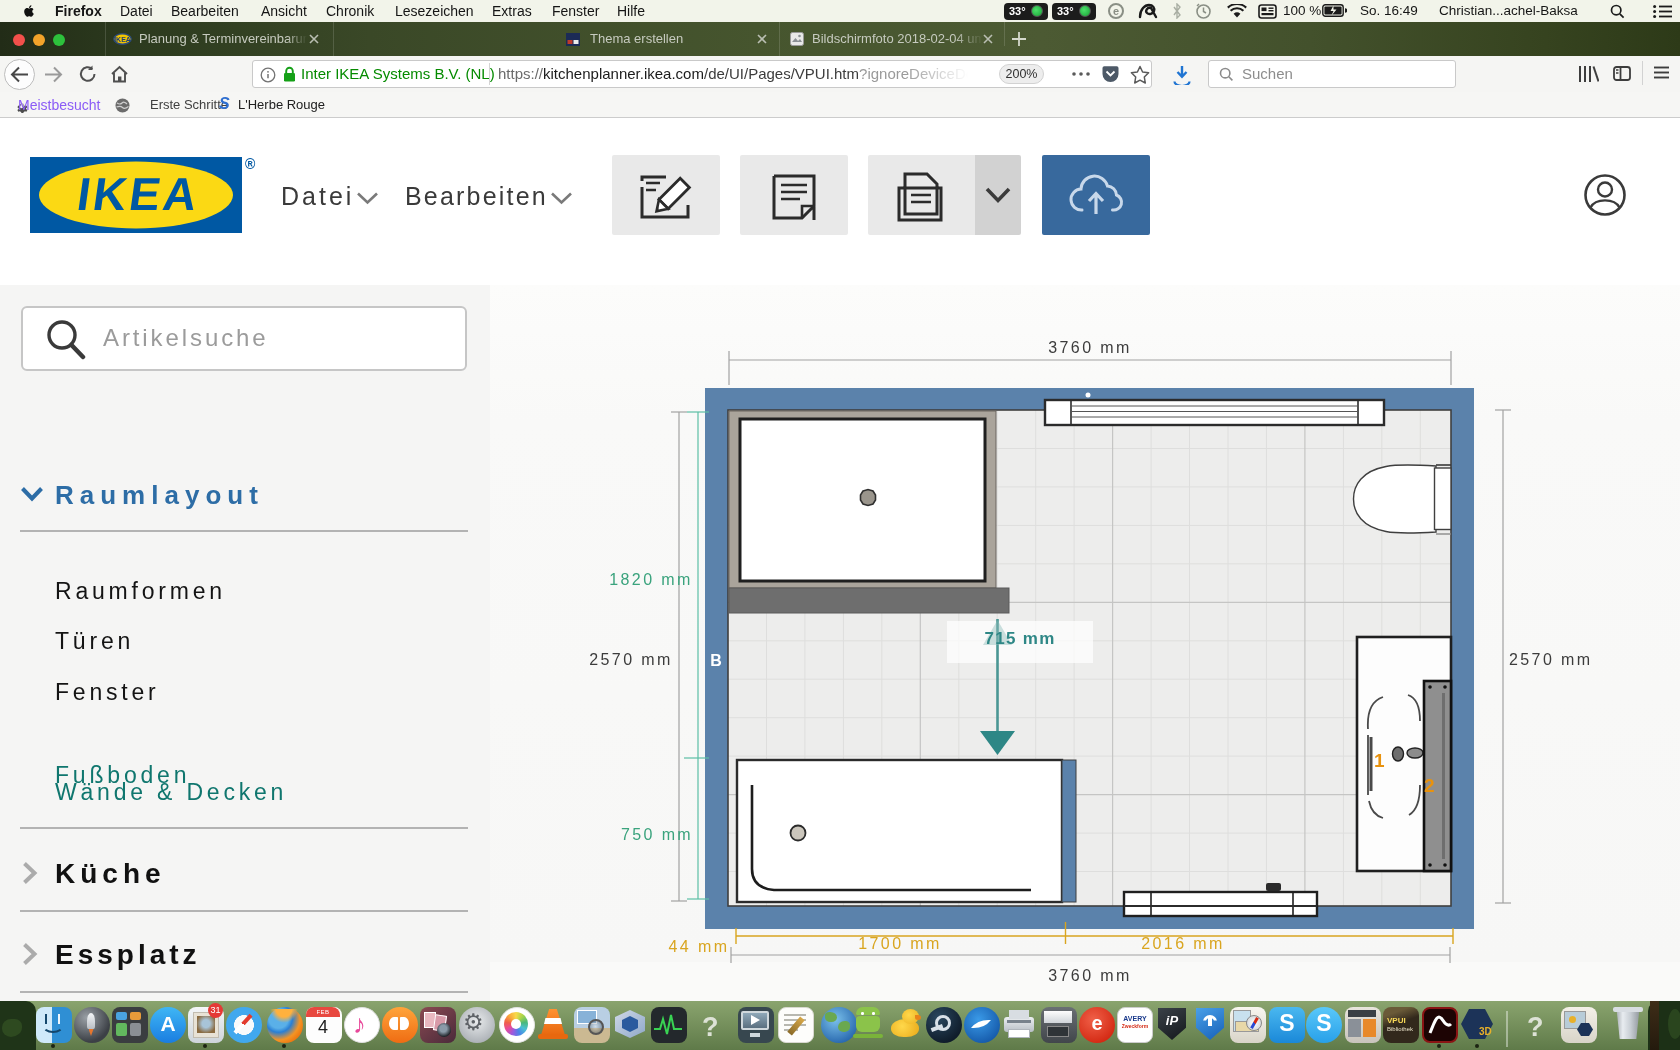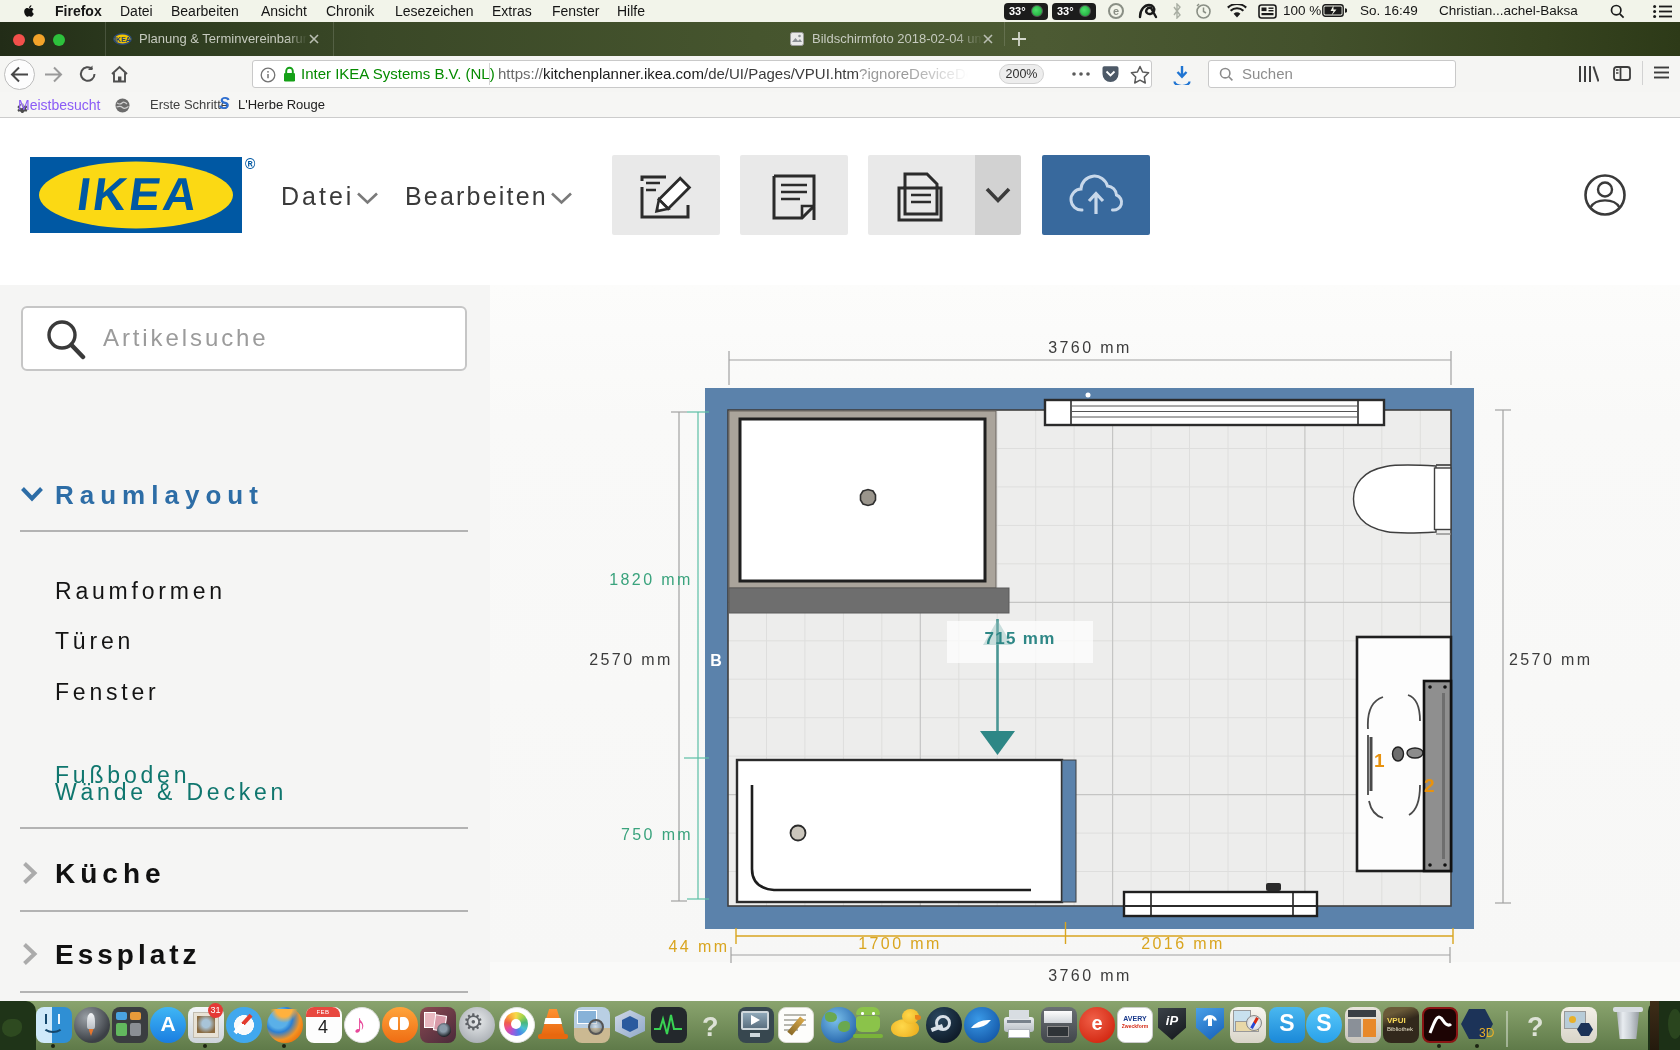--- a/index.html
+++ b/index.html
@@ -93,20 +93,31 @@
         <ellipse cx="9.5" cy="6" rx="8.7" ry="5.2" fill="#f1c400" stroke="#2a4a7a" stroke-width="1.4"></ellipse>
         <text x="9.5" y="8.6" font-size="7" font-weight="bold" fill="#1c3e78" text-anchor="middle" font-family="Liberation Sans,sans-serif">IKEA</text>
       </svg>
  <span class="a" style="left:33px;top:9px;font-size:13px;color:#c6cabf;white-space:nowrap;width:168px;overflow:hidden;-webkit-mask-image:linear-gradient(90deg,#000 88%,transparent 100%);mask-image:linear-gradient(90deg,#000 88%,transparent 100%)">Planung &amp; Terminvereinbarung</span>
  <svg class="a" style="left:202px;top:11px" width="12" height="12" viewBox="0 0 12 12">
         <path d="M2 2 L10 10 M10 2 L2 10" stroke="#b9beb2" stroke-width="1.6"></path>
       </svg>
 </div>
 
 
+<div class="a" style="left:556px;top:0;width:224px;height:34px;border-right:1px solid rgba(255,255,255,.14);overflow:hidden">
+ <svg class="a" style="left:10px;top:11px" width="14" height="13" viewBox="0 0 14 13">
+        <rect width="14" height="13" fill="#1b2b56"></rect>
+        <rect x="1.5" y="7" width="5" height="4" fill="#c0392b"></rect>
+        <rect x="7.5" y="7" width="5" height="4" fill="#ececec"></rect>
+      </svg>
+ <span class="a" style="left:34px;top:9px;font-size:13px;color:#c6cabf;white-space:nowrap">Thema erstellen</span>
+ <svg class="a" style="left:200px;top:11px" width="12" height="12" viewBox="0 0 12 12">
+        <path d="M2 2 L10 10 M10 2 L2 10" stroke="#b9beb2" stroke-width="1.6"></path>
+      </svg>
+</div>
 
 <div class="a" style="left:780px;top:0;width:225px;height:24px;border-right:1px solid rgba(255,255,255,.14);overflow:hidden">
  <svg class="a" style="left:10px;top:10px" width="14" height="14" viewBox="0 0 14 14">
         <rect x="0.5" y="0.5" width="13" height="13" rx="2" fill="#e8e8e8" stroke="#999"></rect>
         <path d="M2 10 L5.5 6 L8 9 L10 7 L12 10 Z" fill="#8a8f94"></path>
         <circle cx="9.5" cy="4" r="1.3" fill="#8a8f94"></circle>
       </svg>
  <span class="a" style="left:32px;top:9px;font-size:13px;color:#c6cabf;white-space:nowrap;-webkit-mask-image:linear-gradient(90deg,#000 82%,transparent 99%);mask-image:linear-gradient(90deg,#000 82%,transparent 99%)">Bildschirmfoto 2018-02-04 um</span>
  <svg class="a" style="left:202px;top:11px" width="12" height="12" viewBox="0 0 12 12">
         <path d="M2 2 L10 10 M10 2 L2 10" stroke="#b9beb2" stroke-width="1.6"></path>
@@ -587,21 +598,21 @@
     <div class="a" style="left:4px;top:9px;font-size:8px;font-weight:bold;color:#f8d858">VPUI</div>
     <div class="a" style="left:4px;top:19px;font-size:6px;color:#e8e0c8">Bibliothek</div>
   </div>
 <div class="dk" style="left:1422px;background:#1d0404;border:2px solid #8a1414">
     <svg width="30" height="30">
       <path d="M6 24 C10 14 12 8 15 8 C18 8 19 13 22 15 C24 16.5 26 16 27 15" stroke="#fff" stroke-width="3" fill="none"></path>
     </svg>
   </div>
 <div class="dk" style="left:1460px;background:none">
     <div class="a" style="left:1px;top:2px;width:32px;height:30px;background:#1c3358;clip-path:polygon(25% 0,75% 0,100% 50%,75% 100%,25% 100%,0 50%)"></div>
-    <div class="a" style="left:19px;top:19px;font-size:12px;font-weight:normal;color:#e8b02a">3D</div>
+    <div class="a" style="left:19px;top:19px;font-size:10px;font-weight:bold;color:#e8b02a">3D</div>
   </div>
 <span class="a" style="left:1506px;top:1011px;width:1.5px;height:36px;background:rgba(255,255,255,.4)"></span>
 <span class="a" style="left:1527px;top:1012px;font-size:27px;font-weight:bold;color:#dde2d6">?</span>
 <div class="dk" style="left:1561px;background:linear-gradient(#f4f0e8,#d8d4c8)">
     <div class="a" style="left:3px;top:4px;width:22px;height:18px;background:#b8ccd8;border:1px solid #999"></div>
     <div class="a" style="left:8px;top:9px;width:7px;height:7px;border-radius:50%;background:#e8b02a"></div>
     <div class="a" style="left:16px;top:16px;width:16px;height:13px;background:#1c3358;clip-path:polygon(25% 0,75% 0,100% 50%,75% 100%,25% 100%,0 50%)"></div>
   </div>
 <div class="dk" style="left:1611px;background:none">
     <div class="a" style="left:4px;top:2px;width:26px;height:30px;background:linear-gradient(90deg,#9aa0a6,#e8ecf0 30%,#c8ced4 60%,#8a9096);clip-path:polygon(6% 0,94% 0,82% 100%,18% 100%);"></div>

